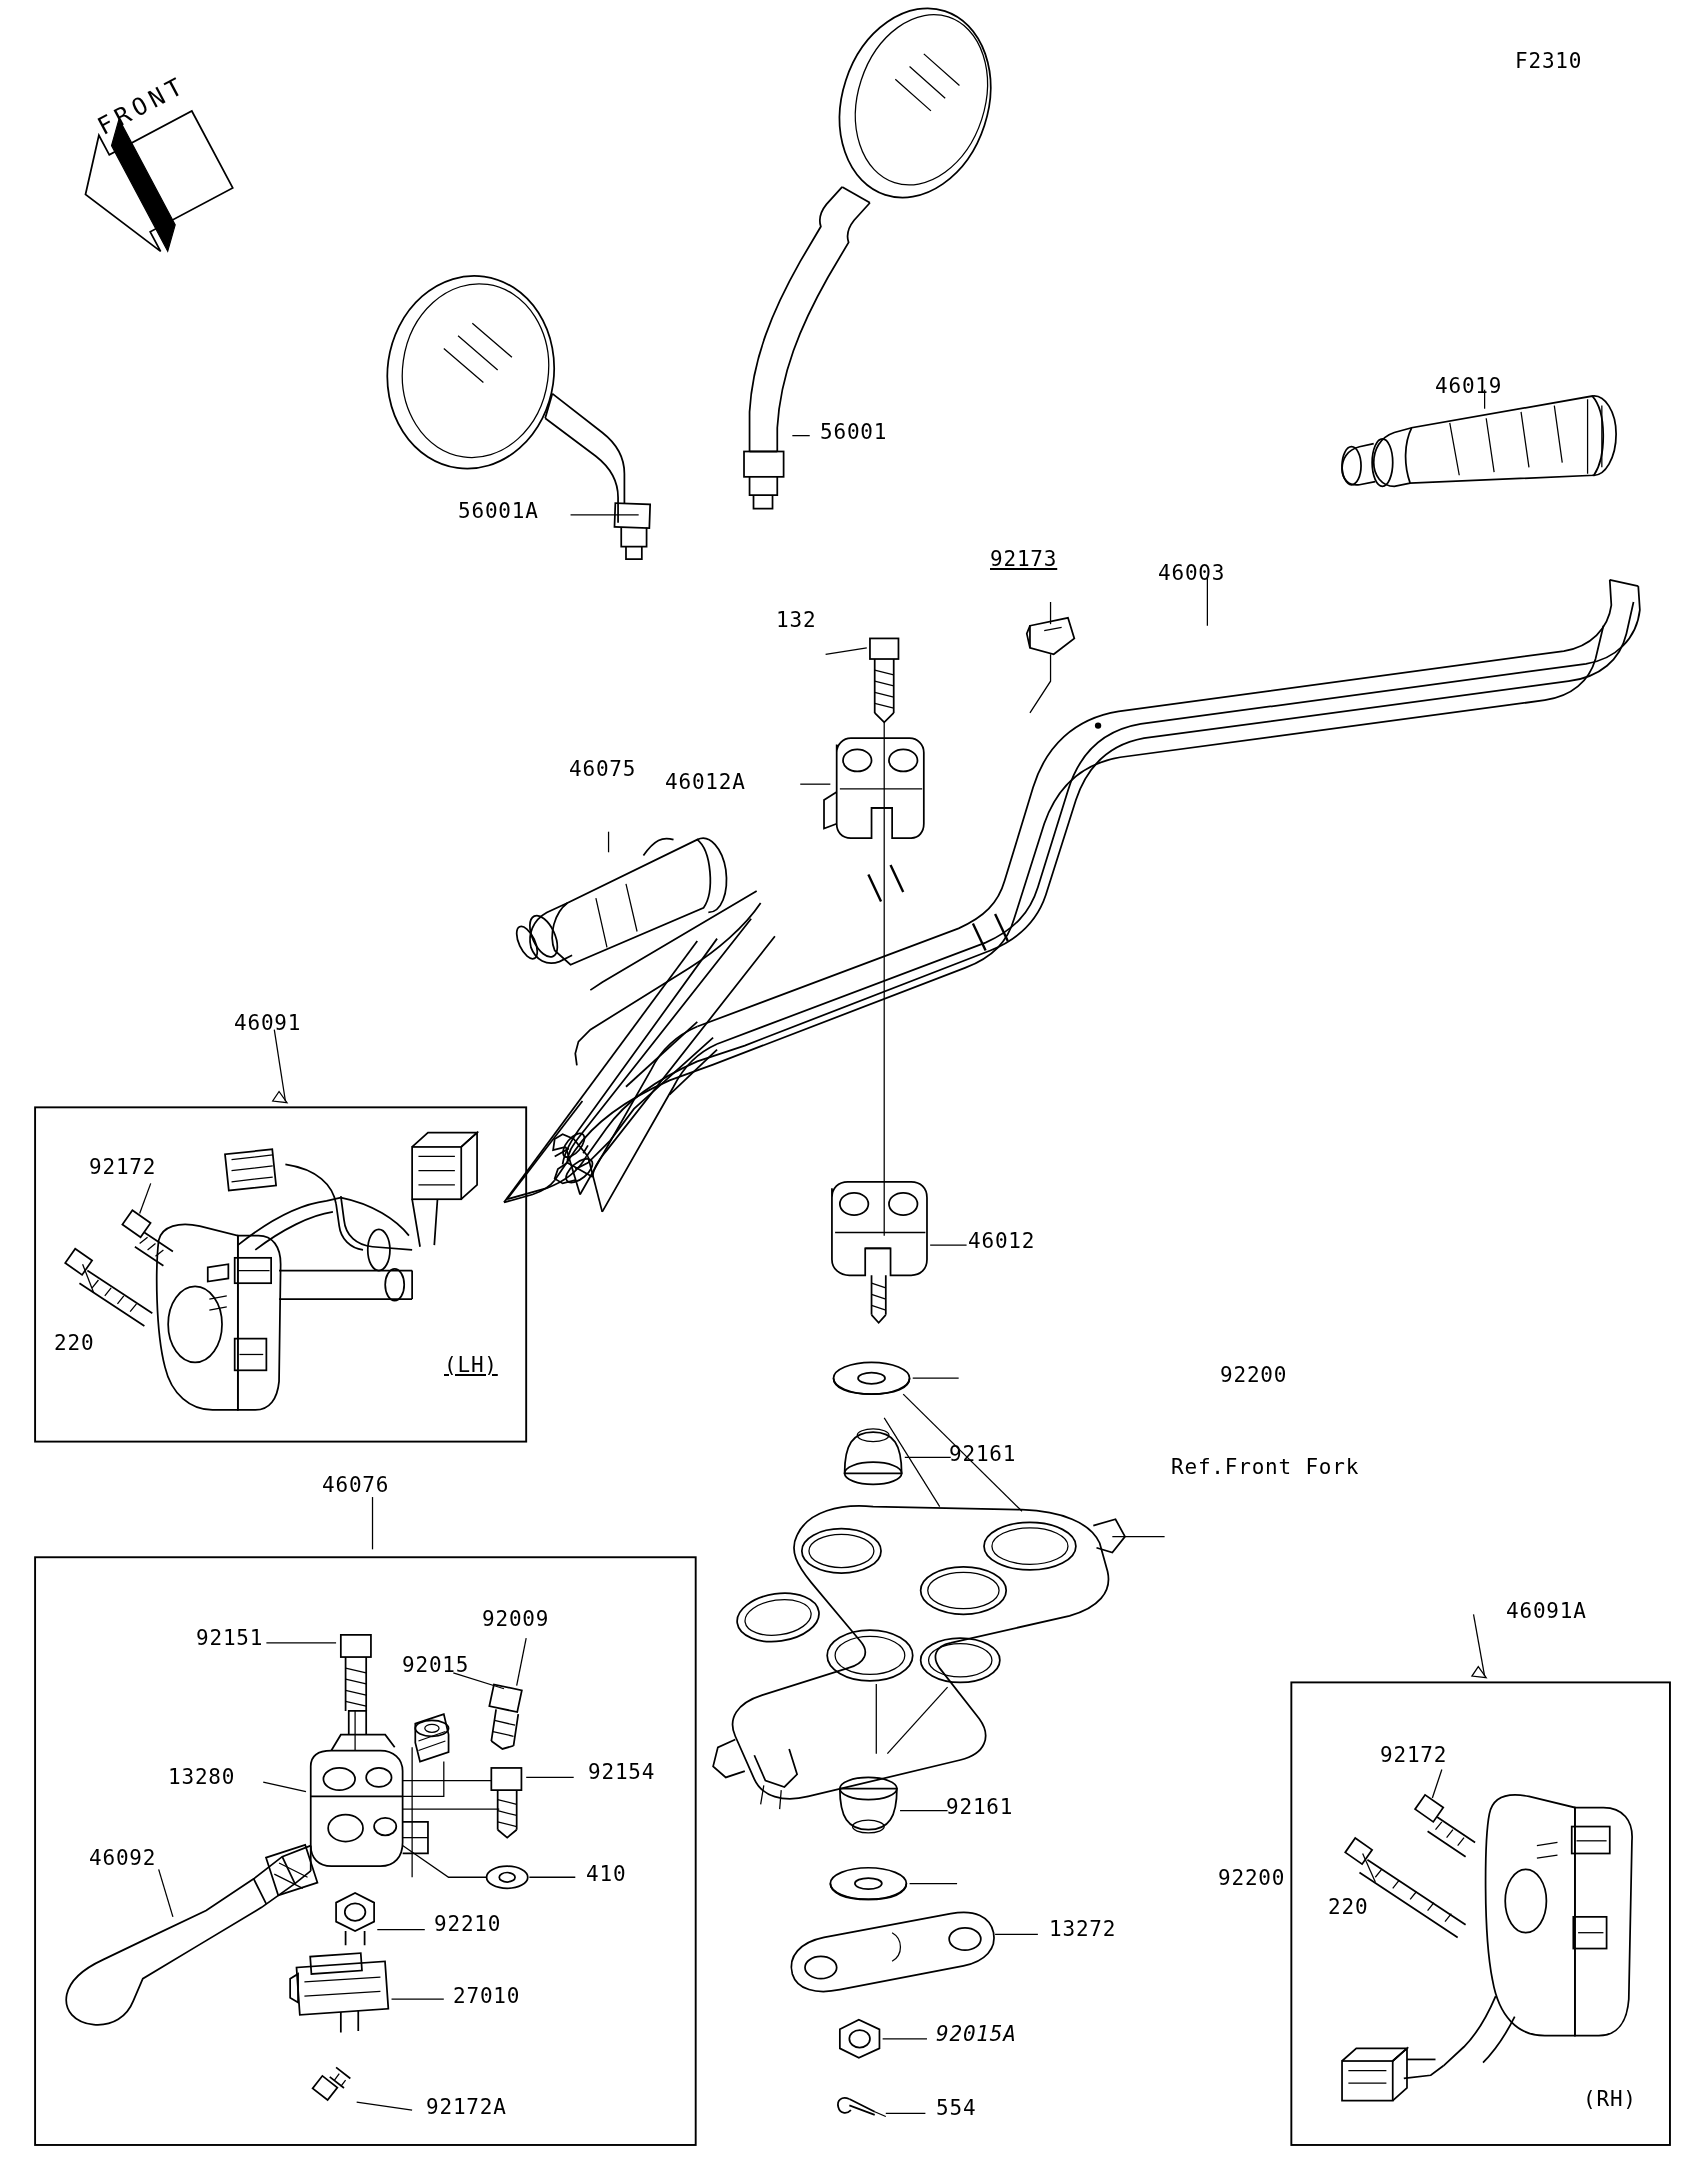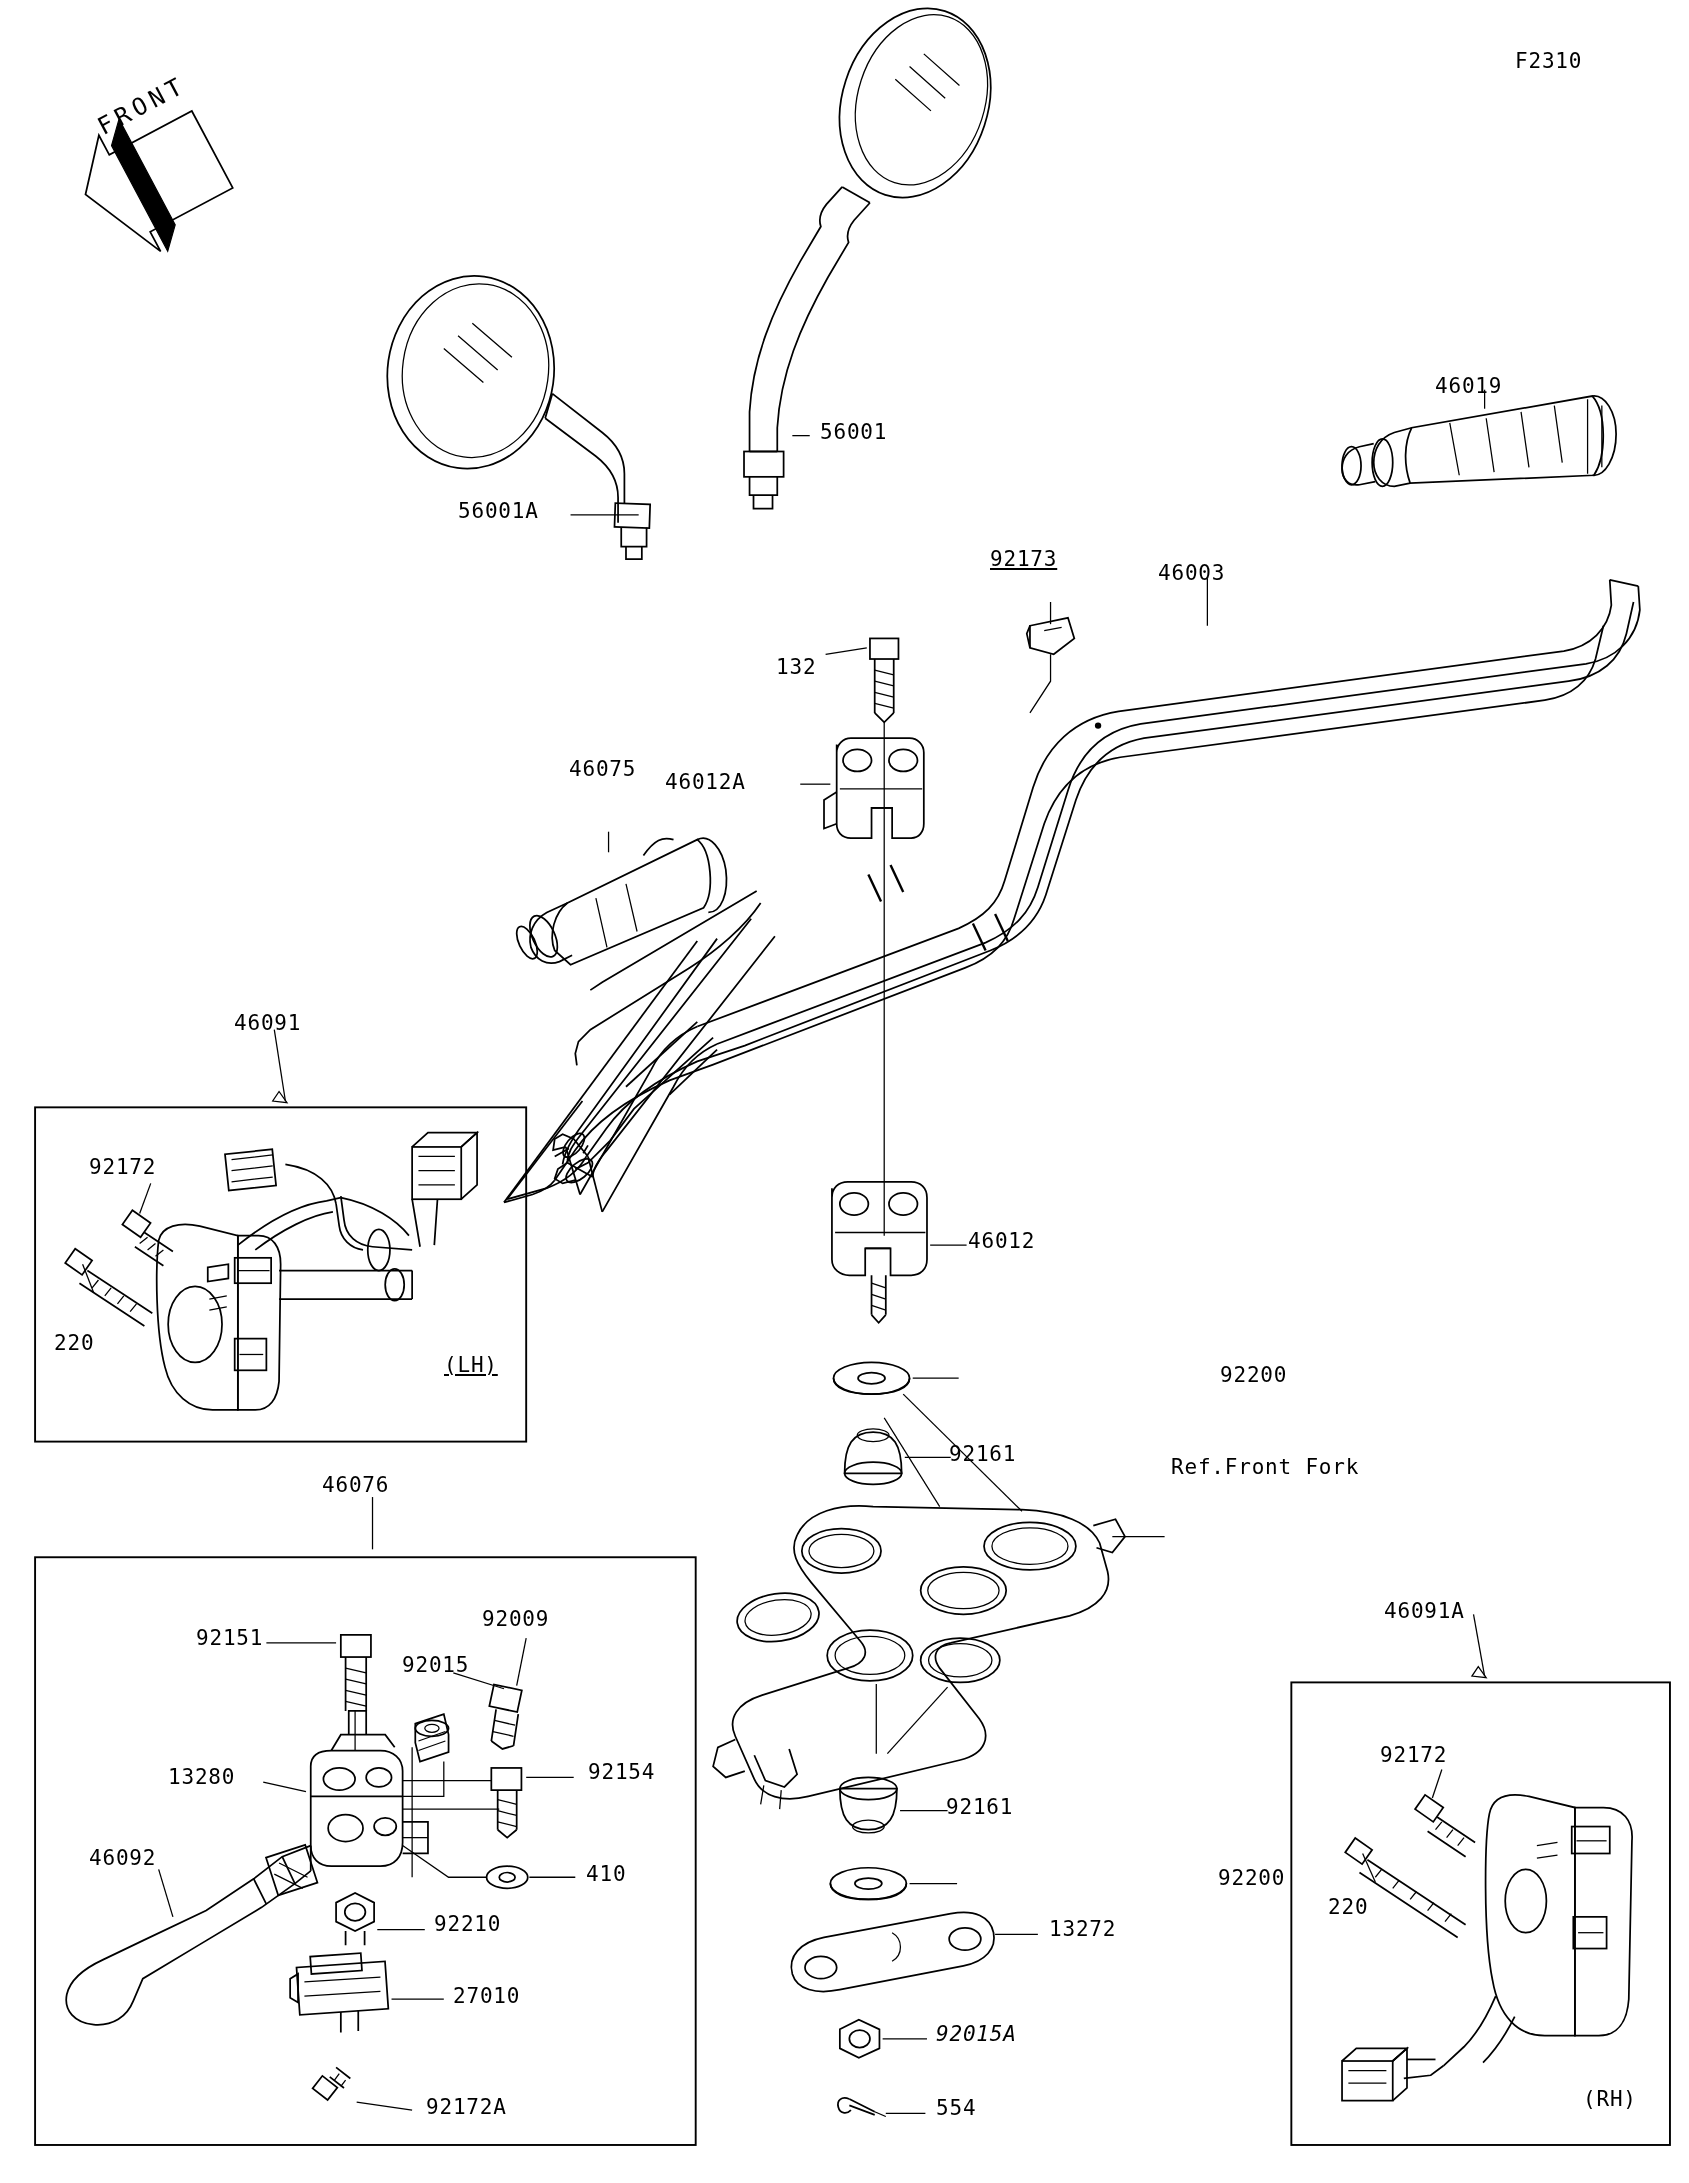--- a/index.html
+++ b/index.html
@@ -426,21 +426,21 @@
   <path class="ln-thin" d="M768 1050 L768 1076"></path>
 </svg>
 
 <div class="lbl" style="left:1515px; top:49px;">F2310</div>
 
 <div class="lbl" style="left:820px; top:420px;">56001</div>
 <div class="lbl" style="left:458px; top:499px;">56001A</div>
 <div class="lbl" style="left:1435px; top:374px;">46019</div>
 <div class="lbl" style="left:990px; top:547px;text-decoration:underline;">92173</div>
 <div class="lbl" style="left:1158px; top:561px;">46003</div>
-<div class="lbl" style="left:776px; top:655px;">132</div>
+<div class="lbl" style="left:776px; top:608px;">132</div>
 <div class="lbl" style="left:569px; top:757px;">46075</div>
 <div class="lbl" style="left:665px; top:770px;">46012A</div>
 <div class="lbl" style="left:234px; top:1011px;">46091</div>
 <div class="lbl" style="left:89px; top:1155px;">92172</div>
 <div class="lbl" style="left:54px; top:1331px;">220</div>
 <div class="lbl" style="left:968px; top:1229px;">46012</div>
 <div class="lbl" style="left:1220px; top:1363px;">92200</div>
 <div class="lbl" style="left:949px; top:1442px;">92161</div>
 <div class="lbl" style="left:322px; top:1473px;">46076</div>
 <div class="lbl" style="left:482px; top:1607px;">92009</div>
@@ -451,21 +451,21 @@
 <div class="lbl" style="left:586px; top:1862px;">410</div>
 <div class="lbl" style="left:89px; top:1846px;">46092</div>
 <div class="lbl" style="left:434px; top:1912px;">92210</div>
 <div class="lbl" style="left:453px; top:1984px;">27010</div>
 <div class="lbl" style="left:426px; top:2095px;">92172A</div>
 <div class="lbl" style="left:946px; top:1795px;">92161</div>
 <div class="lbl" style="left:1218px; top:1866px;">92200</div>
 <div class="lbl" style="left:1049px; top:1917px;">13272</div>
 <div class="lbl" style="left:936px; top:2022px;font-style:italic;">92015A</div>
 <div class="lbl" style="left:936px; top:2096px;">554</div>
-<div class="lbl" style="left:1384px; top:1599px;text-align:center;">46091A</div>
+<div class="lbl" style="left:1506px; top:1599px;text-align:center;">46091A</div>
 <div class="lbl" style="left:1380px; top:1743px;">92172</div>
 <div class="lbl" style="left:1328px; top:1895px;">220</div>
 
 <div class="lbl" style="left:1171px; top:1455px;">Ref.Front Fork</div>
 <div class="lbl" style="left:444px; top:1353px;text-decoration:underline;">(LH)</div>
 <div class="lbl" style="left:1583px; top:2087px;">(RH)</div>
 
 <div class="lbl" style="left:93px; top:116px; transform:rotate(-28deg); transform-origin:left top; letter-spacing:4.8px; font-size:24px;">FRONT</div>
 
 

